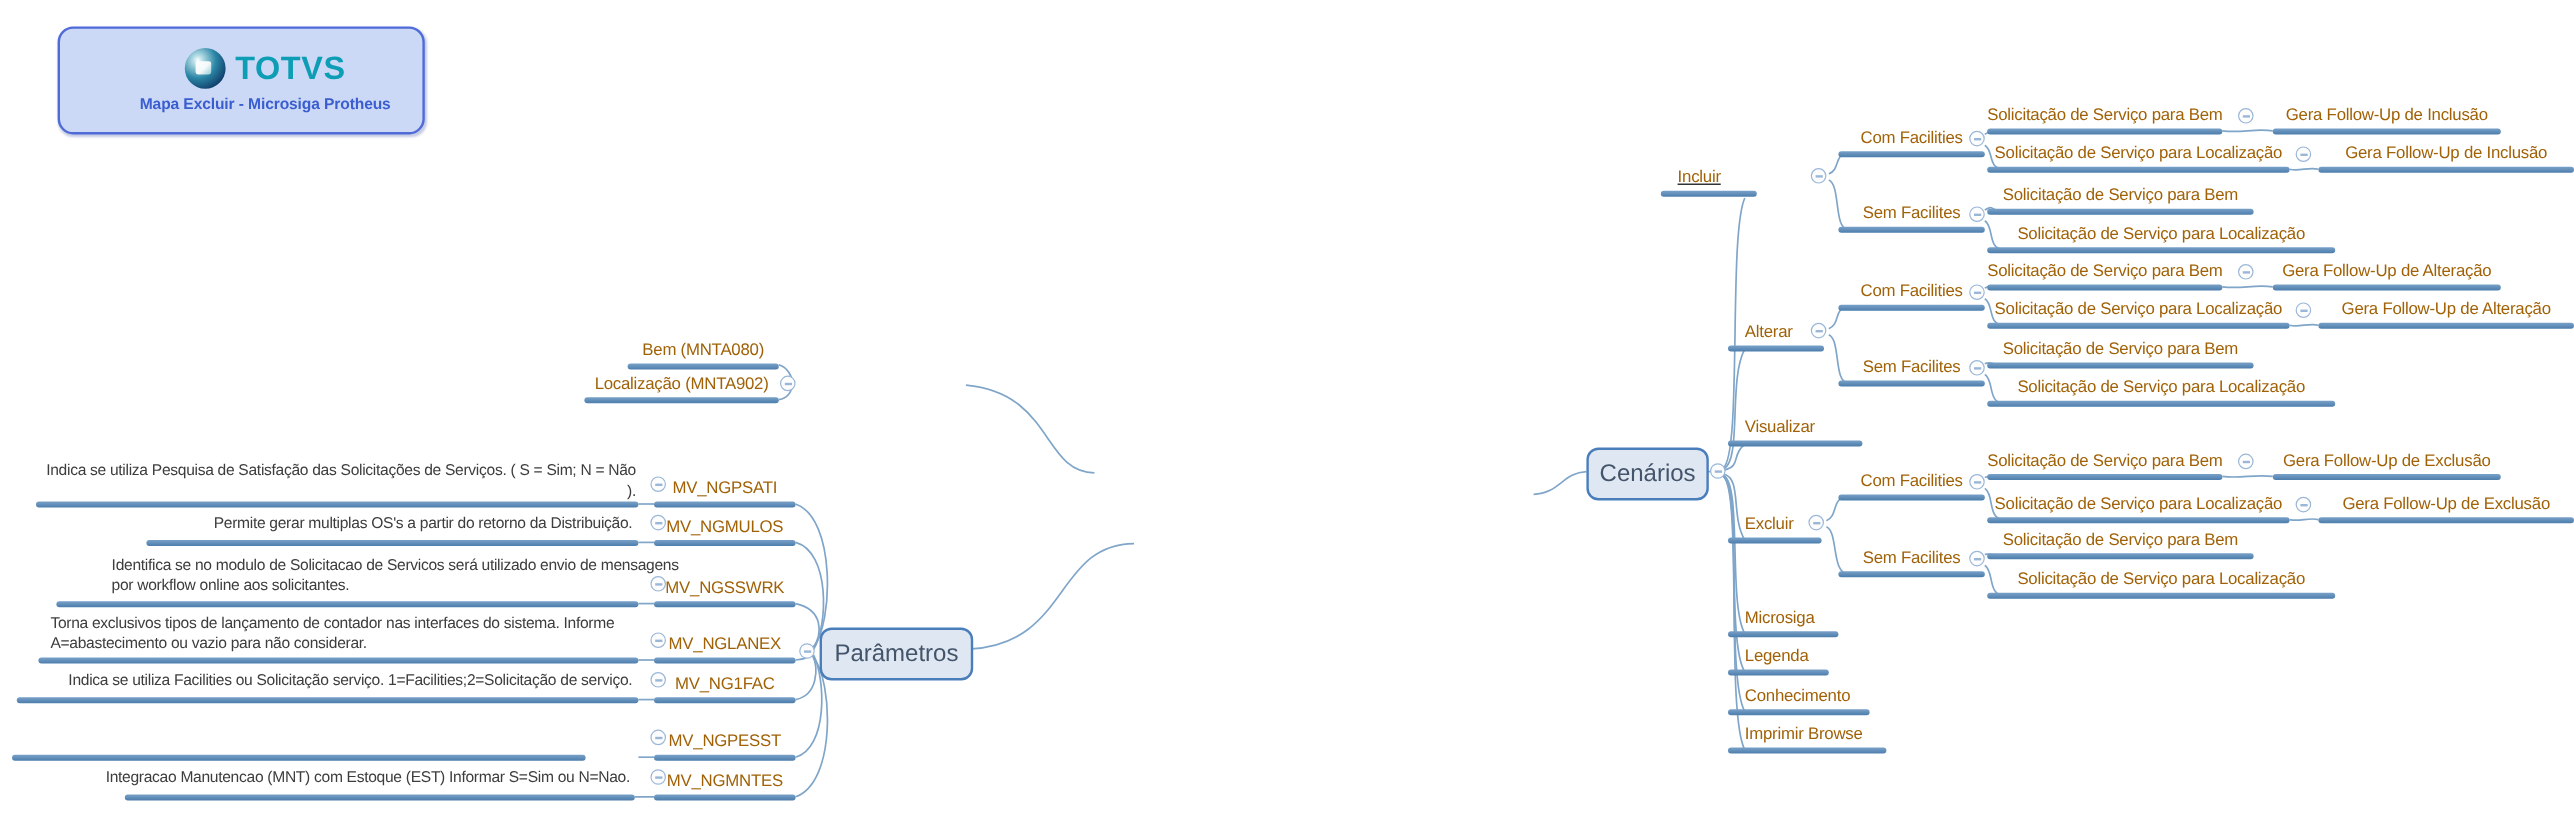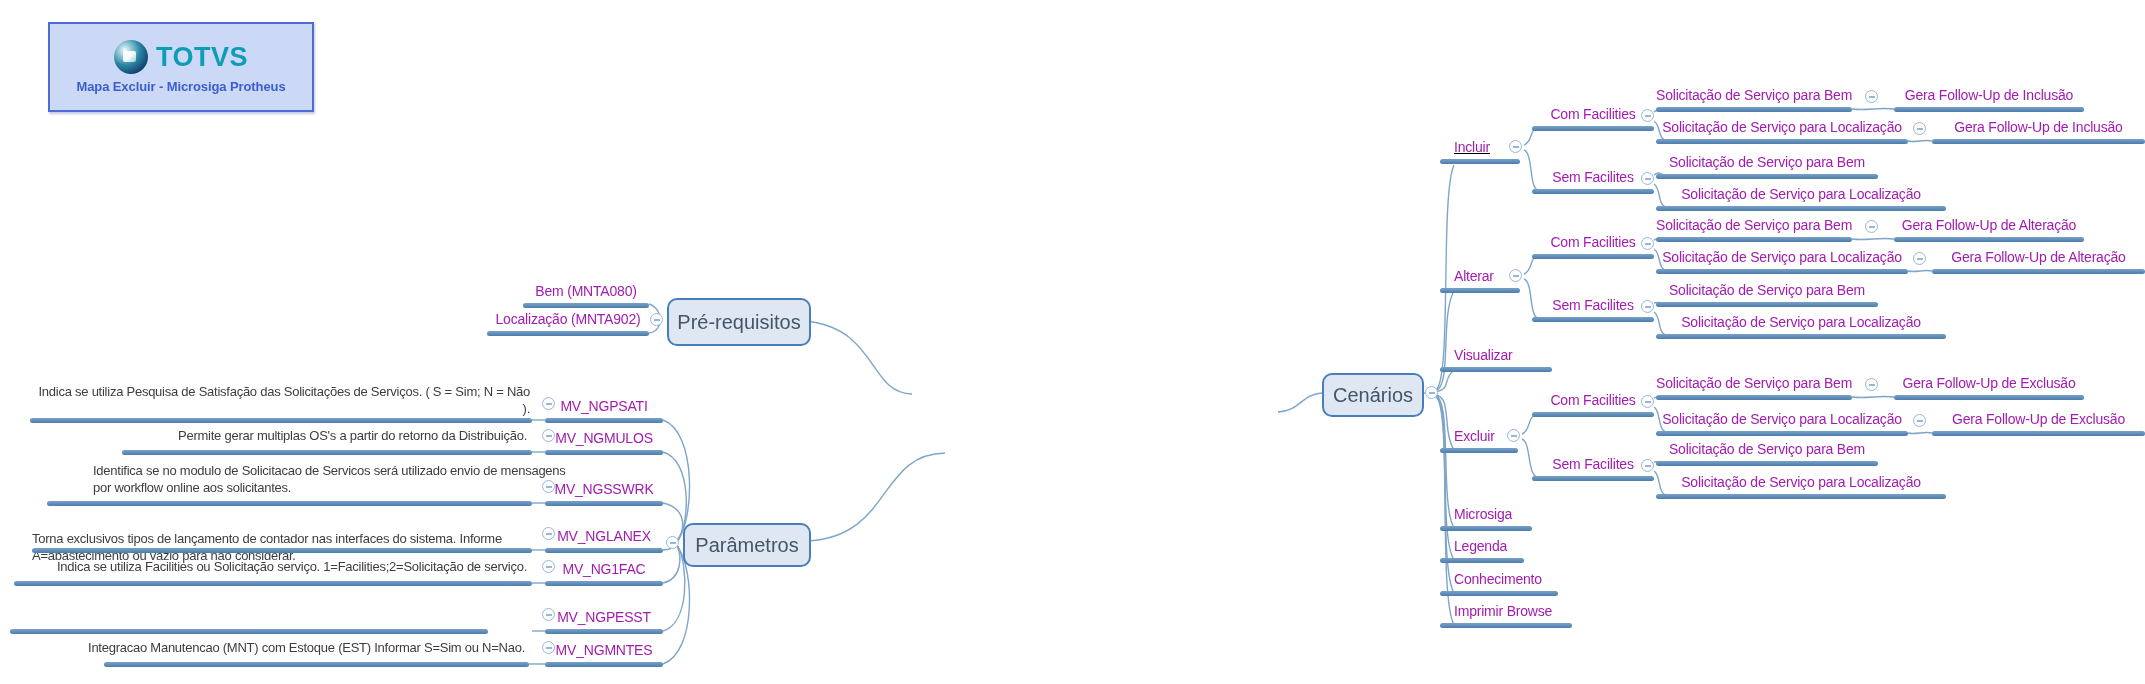--- a/index.html
+++ b/index.html
@@ -3,21 +3,21 @@
 <meta charset="utf-8">
 <style>
   html,body{margin:0;padding:0;background:#ffffff;}
   #canvas{position:relative;width:2145px;height:684px;background:#ffffff;overflow:hidden;
           font-family:"Liberation Sans","DejaVu Sans",sans-serif;}
   svg.links{position:absolute;left:0;top:0;pointer-events:none;}
   svg.links path, svg.links line{stroke:#7fa5c9;stroke-width:1.4;fill:none;}
 
   
   .ln{position:absolute;text-align:center;}
-  .ln .t{display:block;font-size:14px;line-height:19px;white-space:nowrap;color:#a21caf;
+  .ln .t{display:block;font-size:14px;line-height:19px;white-space:nowrap;color:#a16207;
          letter-spacing:-0.2px;padding-bottom:2px;}
   .ln .bar{height:5px;border-radius:3px;background:linear-gradient(#79a1c8,#4c7dac);}
   .ln.tl .t{text-align:left;padding-left:14px;}
 
   
   .box{position:absolute;background:#dfe8f2;border:2px solid #4a7ebb;border-radius:10px;
        display:flex;align-items:center;justify-content:center;color:#44546a;font-size:20px;}
   .box.main{border-width:4px;border-radius:12px;background:#dce6f1;color:#1f4e79;
             font-size:26px;font-weight:bold;letter-spacing:-0.2px;box-shadow:0 1px 2px rgba(31,78,121,.25);}
 
@@ -26,22 +26,22 @@
   .pdesc.nw{white-space:nowrap;text-align:right;}
   .pbar{position:absolute;height:5px;border-radius:3px;background:linear-gradient(#79a1c8,#4c7dac);}
 
   
   .minus{position:absolute;width:13px;height:13px;box-sizing:border-box;border:1px solid #9ab7d8;
          border-radius:50%;background:#fdfdfd;}
   .minus::after{content:"";position:absolute;left:2.5px;right:2.5px;top:5px;height:1.5px;background:#9ab7d8;}
 
   
   .logo{position:absolute;left:48px;top:22px;width:262px;height:86px;background:#ccd9f6;
-        border:2px solid #4f6bd8;border-radius:0;display:flex;flex-direction:column;
-        align-items:center;justify-content:center;box-shadow:1px 2px 2px rgba(60,80,160,.3);}
+        border:2px solid #4f6bd8;border-radius:13px;display:flex;flex-direction:column;
+        align-items:center;justify-content:center;box-shadow:1px 2px 2px rgba(60,80,160,.3);padding-left:40px;}
   .brandrow{display:flex;align-items:center;gap:8px;}
   .sphere{position:relative;width:34px;height:34px;border-radius:50%;
           background:radial-gradient(circle at 32% 30%,#ffffff 0%,#bfe3ea 10%,#2b86a6 45%,#0b2f5e 85%);}
   .sphere::after{content:"";position:absolute;left:9px;top:11px;width:13px;height:11px;
           background:linear-gradient(135deg,#ffffff 55%,#9fd2da);border-radius:2px;opacity:.92;}
   .brand{font-size:27px;font-weight:bold;color:#0d9db5;letter-spacing:.5px;}
   .subtitle{margin-top:5px;font-size:13px;font-weight:bold;color:#3a5ecf;letter-spacing:-0.1px;}
 </style>
 </head>
 <body>
@@ -111,23 +111,20 @@
   </svg>
 
   <div class="logo">
     <div class="brandrow">
       <span class="sphere"></span>
       <span class="brand">TOTVS</span>
     </div>
     <div class="subtitle">Mapa Excluir - Microsiga Protheus</div>
   </div>
 
-  <div class="box" style="left:667px;top:298px;width:140px;height:44px;">
-      <span>Pré-requisitos</span>
-    </div>
   <div class="box" style="left:683px;top:523px;width:124px;height:40px;">
       <span>Parâmetros</span>
     </div>
   <div class="box" style="left:1322px;top:373px;width:98px;height:40px;">
       <span>Cenários</span>
     </div>
 
   <div class="ln" style="left:523px;top:282px;width:126px;">
       <span class="t">Bem (MNTA080)</span>
       <div class="bar"></div>
@@ -136,21 +133,21 @@
       <span class="t">Localização (MNTA902)</span>
       <div class="bar"></div>
     </div>
 
   <div class="pdesc" style="left:38px;top:384px;width:492px;text-align:right;">Indica se utiliza Pesquisa de Satisfação das Solicitações de Serviços. ( S = Sim; N = Não ).</div>
   <div class="pbar" style="left:30px;top:418px;width:502px;"></div>
   <div class="pdesc nw" style="right:1618px;top:428px;">Permite gerar multiplas OS's a partir do retorno da Distribuição.</div>
   <div class="pbar" style="left:122px;top:450px;width:410px;"></div>
   <div class="pdesc" style="left:55px;top:463px;width:478px;margin-left:38px;">Identifica se no modulo de Solicitacao de Servicos será utilizado envio de mensagens por workflow online aos solicitantes.</div>
   <div class="pbar" style="left:47px;top:501px;width:485px;"></div>
-  <div class="pdesc" style="left:32px;top:511px;width:490px;margin-top:20px;">Torna exclusivos tipos de lançamento de contador  nas interfaces do sistema. Informe A=abastecimento ou vazio para não considerar.</div>
+  <div class="pdesc" style="left:42px;top:511px;width:490px;">Torna exclusivos tipos de lançamento de contador  nas interfaces do sistema. Informe A=abastecimento ou vazio para não considerar.</div>
   <div class="pbar" style="left:32px;top:548px;width:500px;"></div>
   <div class="pdesc nw" style="right:1618px;top:559px;">Indica se utiliza Facilities ou Solicitação  serviço. 1=Facilities;2=Solicitação de serviço.</div>
   <div class="pbar" style="left:14px;top:581px;width:518px;"></div>
   <div class="pbar" style="left:10px;top:629px;width:478px;"></div>
   <div class="pdesc nw" style="right:1620px;top:640px;">Integracao Manutencao (MNT) com Estoque (EST) Informar S=Sim ou N=Nao.</div>
   <div class="pbar" style="left:104px;top:662px;width:425px;"></div>
 
   <div class="ln" style="left:545px;top:397px;width:118px;">
       <span class="t">MV_NGPSATI</span>
       <div class="bar"></div>
@@ -173,21 +170,21 @@
     </div>
   <div class="ln" style="left:545px;top:608px;width:118px;">
       <span class="t">MV_NGPESST</span>
       <div class="bar"></div>
     </div>
   <div class="ln" style="left:545px;top:641px;width:118px;">
       <span class="t">MV_NGMNTES</span>
       <div class="bar"></div>
     </div>
 
-  <div class="ln tl" style="left:1440px;top:138px;width:80px;text-decoration:underline;">
+  <div class="ln tl" style="left:1384px;top:138px;width:80px;text-decoration:underline;">
       <span class="t">Incluir</span>
       <div class="bar"></div>
     </div>
   <div class="ln tl" style="left:1440px;top:267px;width:80px;">
       <span class="t">Alterar</span>
       <div class="bar"></div>
     </div>
   <div class="ln tl" style="left:1440px;top:346px;width:112px;">
       <span class="t">Visualizar</span>
       <div class="bar"></div>

